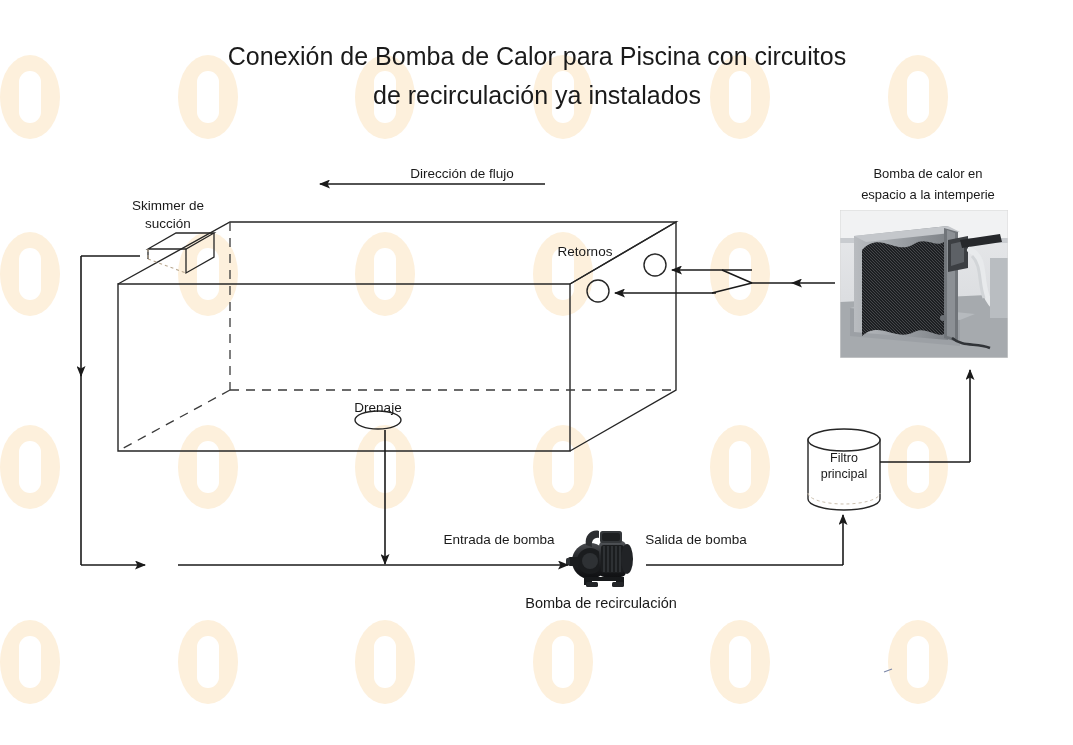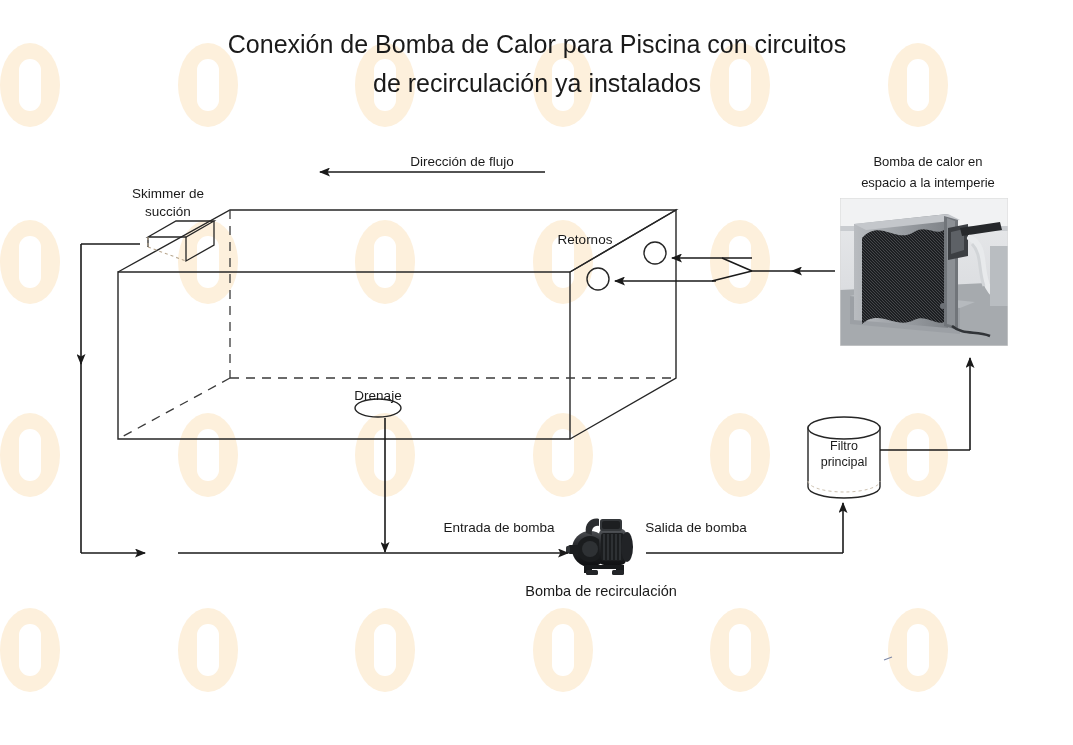--- a/index.html
+++ b/index.html
@@ -4,21 +4,21 @@
 <title>Conexión de Bomba de Calor para Piscina</title>
 <style>
   html,body{margin:0;padding:0;}
   body{
     width:1073px;height:745px;
     background:#ffffff;
     font-family:"Liberation Sans","DejaVu Sans",sans-serif;
     overflow:hidden;
     position:relative;
   }
-  #stage{position:absolute;left:0;top:0;width:1073px;height:675px;text-align:right;}
+  #stage{position:absolute;left:0;top:12px;width:1073px;height:675px;text-align:right;}
   #watermark{position:absolute;left:0;top:0;width:1073px;height:745px;z-index:0;pointer-events:none;}
   #diagram{position:absolute;left:0;top:0;width:1073px;height:745px;z-index:2;}
   .photo{position:absolute;z-index:1;}
 
   
   #heatpump-photo{left:840px;top:198px;width:168px;height:148px;}
   #pump-photo{left:566px;top:513px;width:68px;height:67px;}
 
   svg text{font-family:"Liberation Sans","DejaVu Sans",sans-serif;}
 </style>

